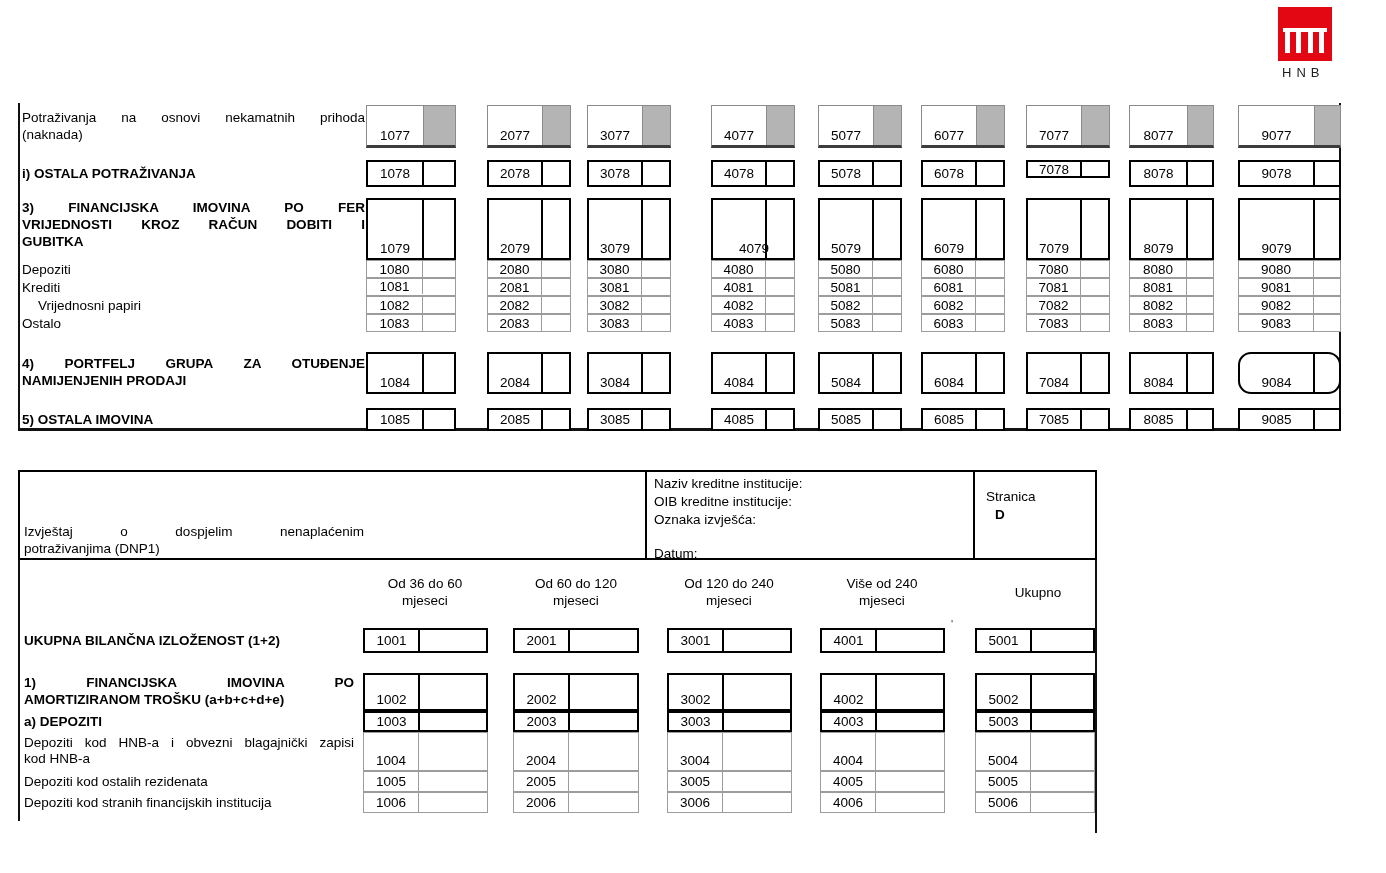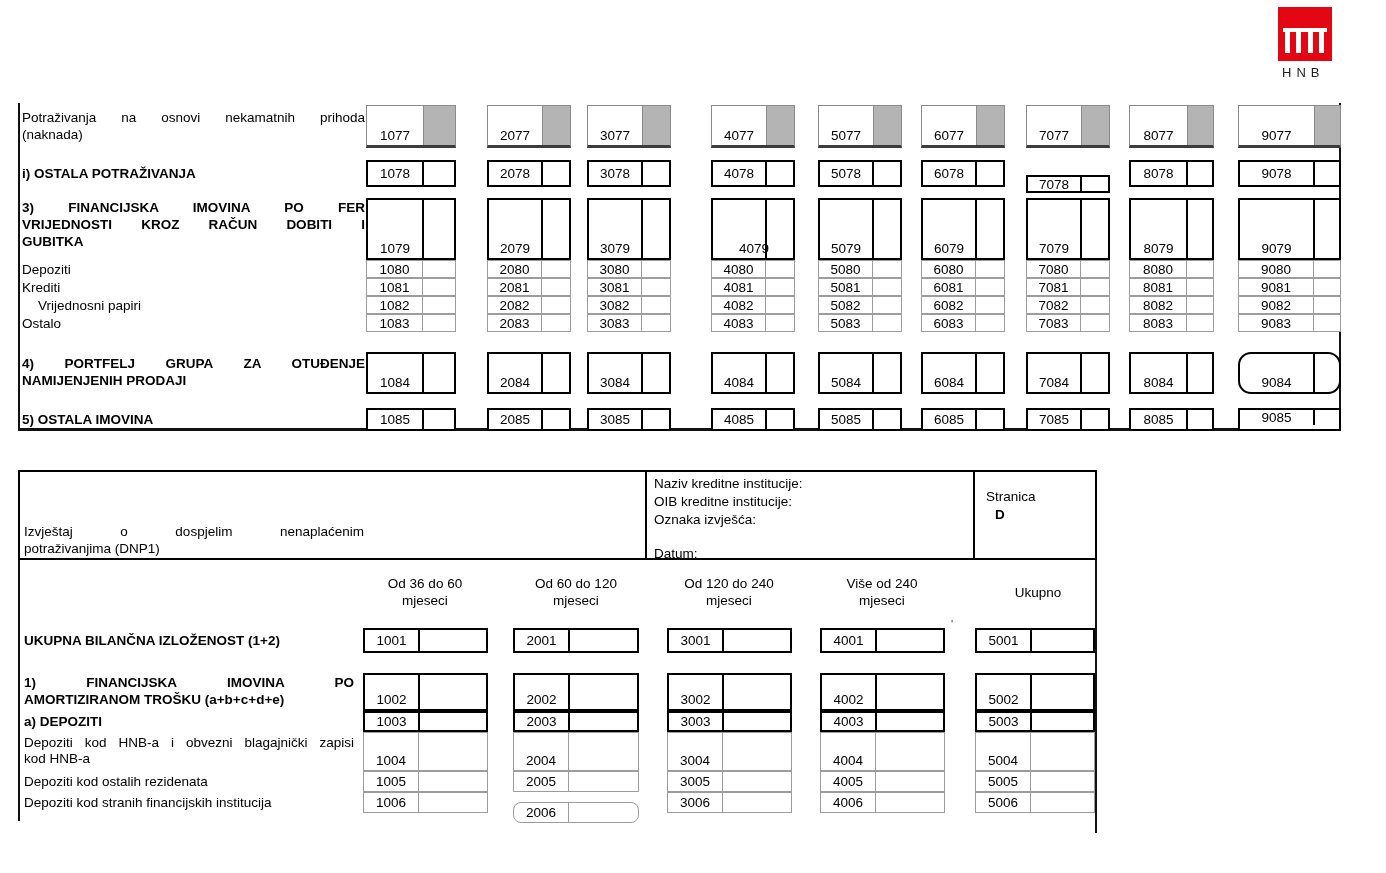--- a/index.html
+++ b/index.html
@@ -120,21 +120,21 @@
       <span class="val"></span>
     </div>
     <div class="codebox thick" style="left: 800px; top: 57px; width: 84px; height: 27px;">
       <span class="code" style="width: 54px;">5078</span>
       <span class="val"></span>
     </div>
     <div class="codebox thick" style="left: 903px; top: 57px; width: 84px; height: 27px;">
       <span class="code" style="width: 54px;">6078</span>
       <span class="val"></span>
     </div>
-    <div class="codebox thick" style="left: 1008px; top: 72px; width: 84px; height: 18px;">
+    <div class="codebox thick" style="left: 1008px; top: 57px; width: 84px; height: 18px;">
       <span class="code" style="width: 54px;">7078</span>
       <span class="val"></span>
     </div>
     <div class="codebox thick" style="left: 1111px; top: 57px; width: 85px; height: 27px;">
       <span class="code" style="width: 57px;">8078</span>
       <span class="val"></span>
     </div>
     <div class="codebox thick" style="left: 1220px; top: 57px; width: 103px; height: 27px;">
       <span class="code" style="width: 75px;">9078</span>
       <span class="val"></span>
@@ -215,21 +215,21 @@
       <span class="code" style="width: 57px;">8080</span>
       <span class="val"></span>
     </div>
     <div class="codebox thin" style="left: 1220px; top: 157px; width: 103px; height: 18px;">
       <span class="code" style="width: 75px;">9080</span>
       <span class="val"></span>
     </div>
     <div class="rowlabel" style="left: 4px; top: 176px; width: 343px; line-height: 18px;">
       <div>Krediti</div>
     </div>
-    <div class="codebox thin" style="left: 348px; top: 175px; width: 90px; height: 18px;">
+    <div class="codebox thin" style="left: 348px; top: 175px; width: 90px; height: 18px; flex-direction: column;">
       <span class="code" style="width: 56px;">1081</span>
       <span class="val"></span>
     </div>
     <div class="codebox thin" style="left: 469px; top: 175px; width: 84px; height: 18px;">
       <span class="code" style="width: 54px;">2081</span>
       <span class="val"></span>
     </div>
     <div class="codebox thin" style="left: 569px; top: 175px; width: 84px; height: 18px;">
       <span class="code" style="width: 54px;">3081</span>
       <span class="val"></span>
@@ -404,21 +404,21 @@
       <span class="val"></span>
     </div>
     <div class="codebox thick" style="left: 1008px; top: 305px; width: 84px; height: 23px;">
       <span class="code" style="width: 54px;">7085</span>
       <span class="val"></span>
     </div>
     <div class="codebox thick" style="left: 1111px; top: 305px; width: 85px; height: 23px;">
       <span class="code" style="width: 57px;">8085</span>
       <span class="val"></span>
     </div>
-    <div class="codebox thick" style="left: 1220px; top: 305px; width: 103px; height: 23px; flex-direction: column;">
+    <div class="codebox thick" style="left: 1220px; top: 305px; width: 103px; height: 23px;">
       <span class="code" style="width: 75px;">9085</span>
       <span class="val"></span>
     </div>
   </div>
 
 <div id="bottom-table" class="tbl" style="left:18px;top:470px;width:1079px;height:363px">
   <div class="bline" style="left:0;top:0;width:2px;height:351px"></div>
   <div class="bline" style="left:1077px;top:0;width:2px;height:363px"></div>
 
   <div class="hbox" style="left:0;top:0;width:1079px;height:90px">
@@ -561,21 +561,21 @@
       <span class="code" style="width: 55px;">5005</span>
       <span class="val"></span>
     </div>
     <div class="rowlabel" style="left: 6px; top: 324px; width: 330px; line-height: 17px;">
       <div>Depoziti kod stranih financijskih institucija</div>
     </div>
     <div class="codebox thin" style="left: 345px; top: 322px; width: 125px; height: 21px;">
       <span class="code" style="width: 55px;">1006</span>
       <span class="val"></span>
     </div>
-    <div class="codebox thin" style="left: 495px; top: 332px; width: 126px; height: 21px; border-radius: 8px;">
+    <div class="codebox thin" style="left: 495px; top: 322px; width: 126px; height: 21px;">
       <span class="code" style="width: 55px;">2006</span>
       <span class="val"></span>
     </div>
     <div class="codebox thin" style="left: 649px; top: 322px; width: 125px; height: 21px;">
       <span class="code" style="width: 55px;">3006</span>
       <span class="val"></span>
     </div>
     <div class="codebox thin" style="left: 802px; top: 322px; width: 125px; height: 21px;">
       <span class="code" style="width: 55px;">4006</span>
       <span class="val"></span>

